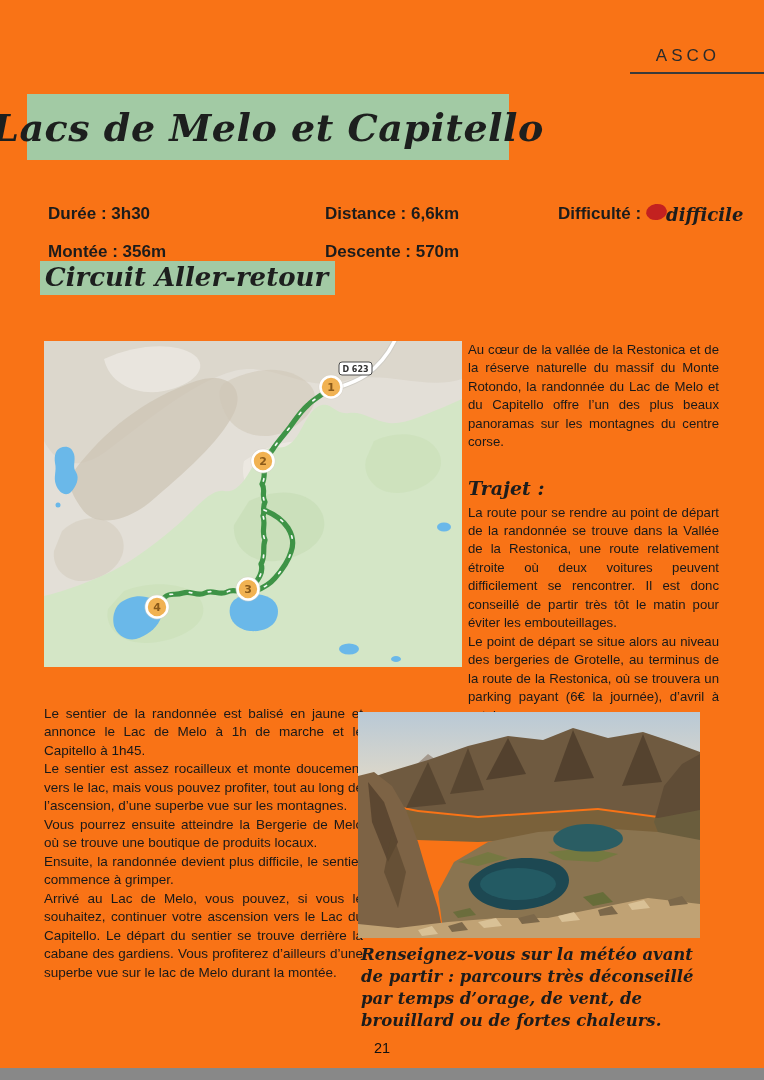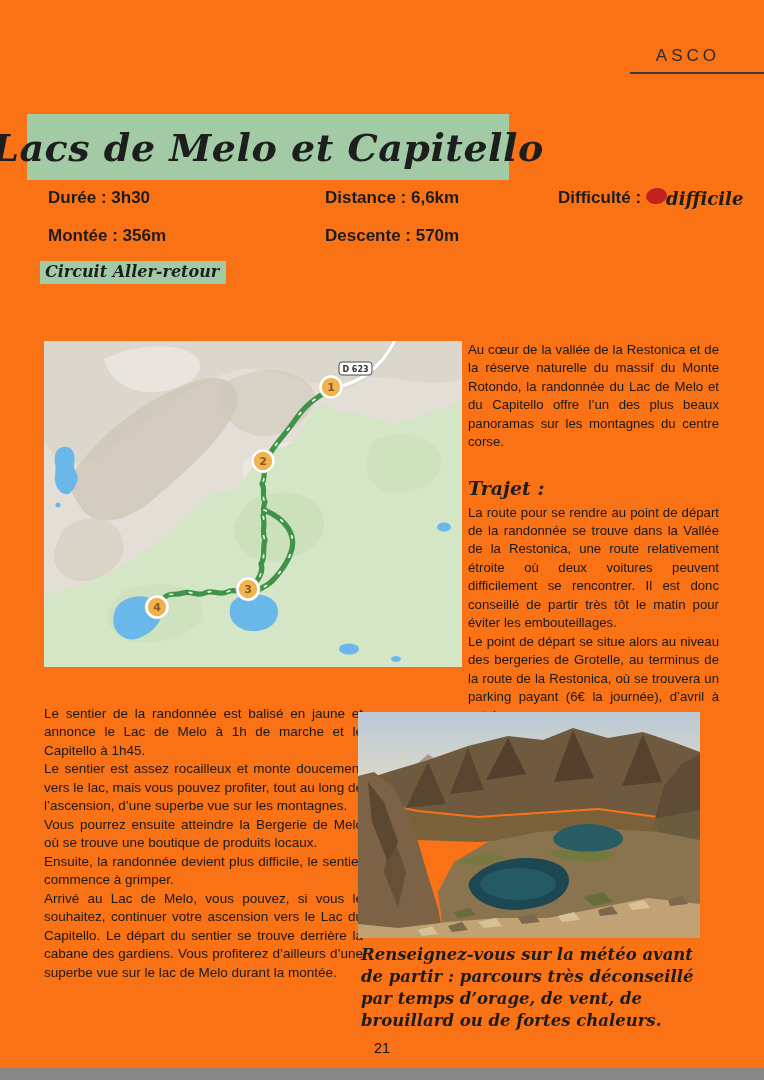--- a/index.html
+++ b/index.html
@@ -13,40 +13,40 @@
     position:absolute; top:46px; right:44px; font-size:17px; letter-spacing:4px;
     color:#2b2b2b; font-weight:400;
   }
   .header-rule{
     position:absolute; top:72px; left:630px; width:134px; height:2px; background:#3a3a3a;
   }
   
   .banner{
     position:absolute; left:27px; top:94px; width:482px; height:66px;
     background:var(--accent-green,#a2caa4);
-    display:flex; align-items:center; justify-content:center;margin-top:20px;
+    display:flex; align-items:center; justify-content:center;
   }
   .script{ font-family:"DejaVu Serif", serif; font-style:italic; font-weight:700; }
   .banner .title{ font-size:38px; color:#1d1f1e; letter-spacing:0.5px; white-space:nowrap; }
   
-  .stat{ position:absolute; font-weight:700; font-size:17px; white-space:nowrap; }
+  .stat{ position:absolute; font-weight:700; font-size:17px; white-space:nowrap;margin-top:16px; }
   .stat-duree{ left:48px; top:188px; }
   .stat-distance{ left:325px; top:188px;text-align:center; }
   .stat-montee{ left:48px; top:226px; }
   .stat-descente{ left:325px; top:226px; }
   .stat-difficulte{ left:558px; top:188px; display:flex; align-items:flex-start; }
   .diff-dot{
     width:21px; height:16px; border-radius:50%;
     background:var(--difficulty-red,#c32120);
     margin-left:5px; margin-right:1px; transform:rotate(-8deg);
   }
   .diff-word{ font-size:18px; margin-left:-2px; color:#1d1d1d; }
   .circuit{
     position:absolute; left:40px; top:261px; background:var(--accent-green,#a2caa4);
-    padding:1px 7px 3px 5px; font-size:16px; color:#1d1f1e; white-space:nowrap;
+    padding:1px 7px 3px 5px; font-size:26px; color:#1d1f1e; white-space:nowrap;
   }
   
   .map-wrap{ position:absolute; left:44px; top:341px; width:418px; height:326px; }
   
   .col-right{
     position:absolute; left:468px; top:341px; width:251px;
     font-size:13.2px; line-height:1.4; text-align:justify; color:#191919;
   }
   .col-right p{ margin:0; }
   .trajet-heading{ font-size:19px; margin:23px 0 2px 0; color:#1d1d1d; }

